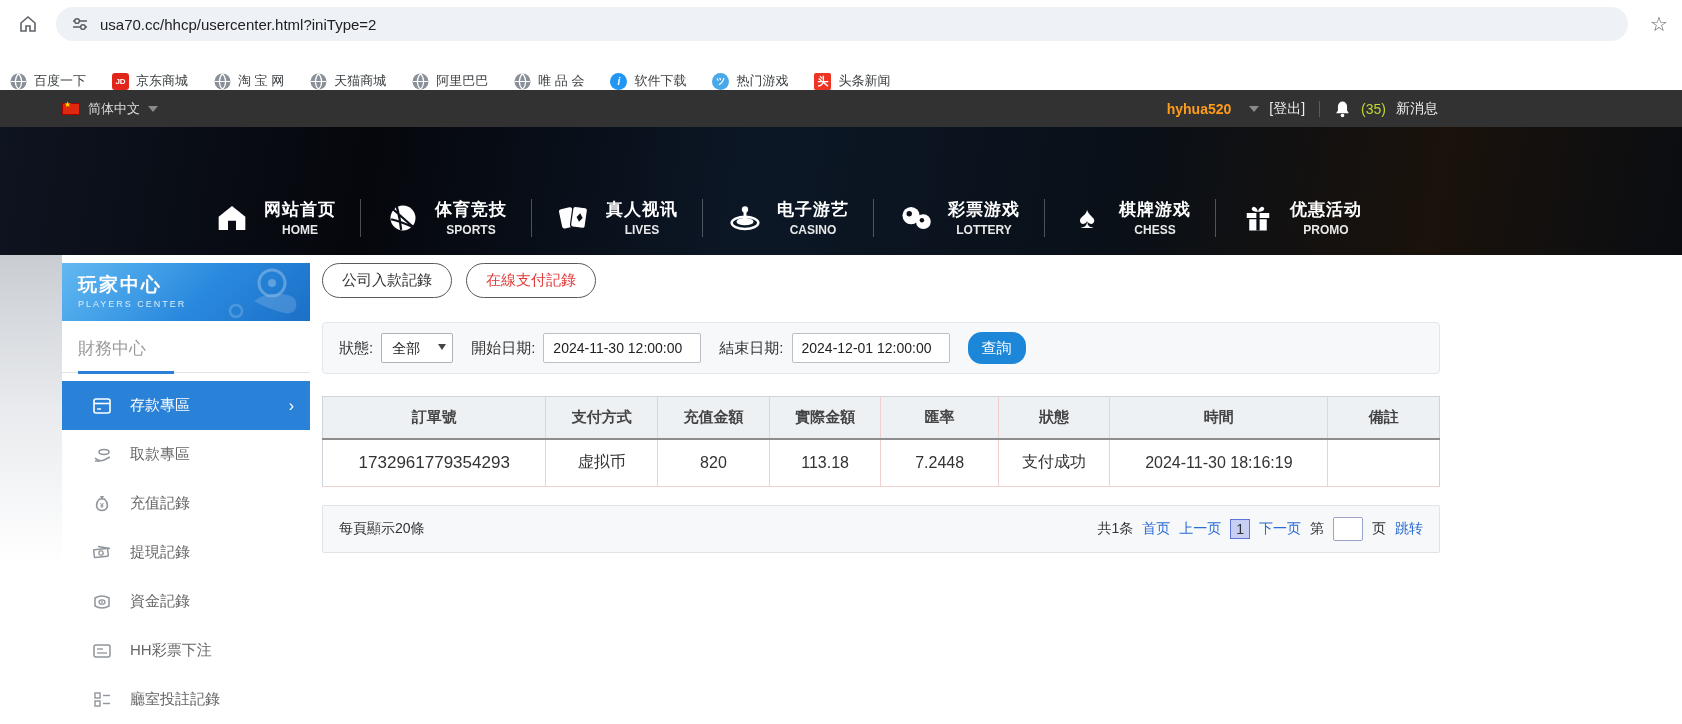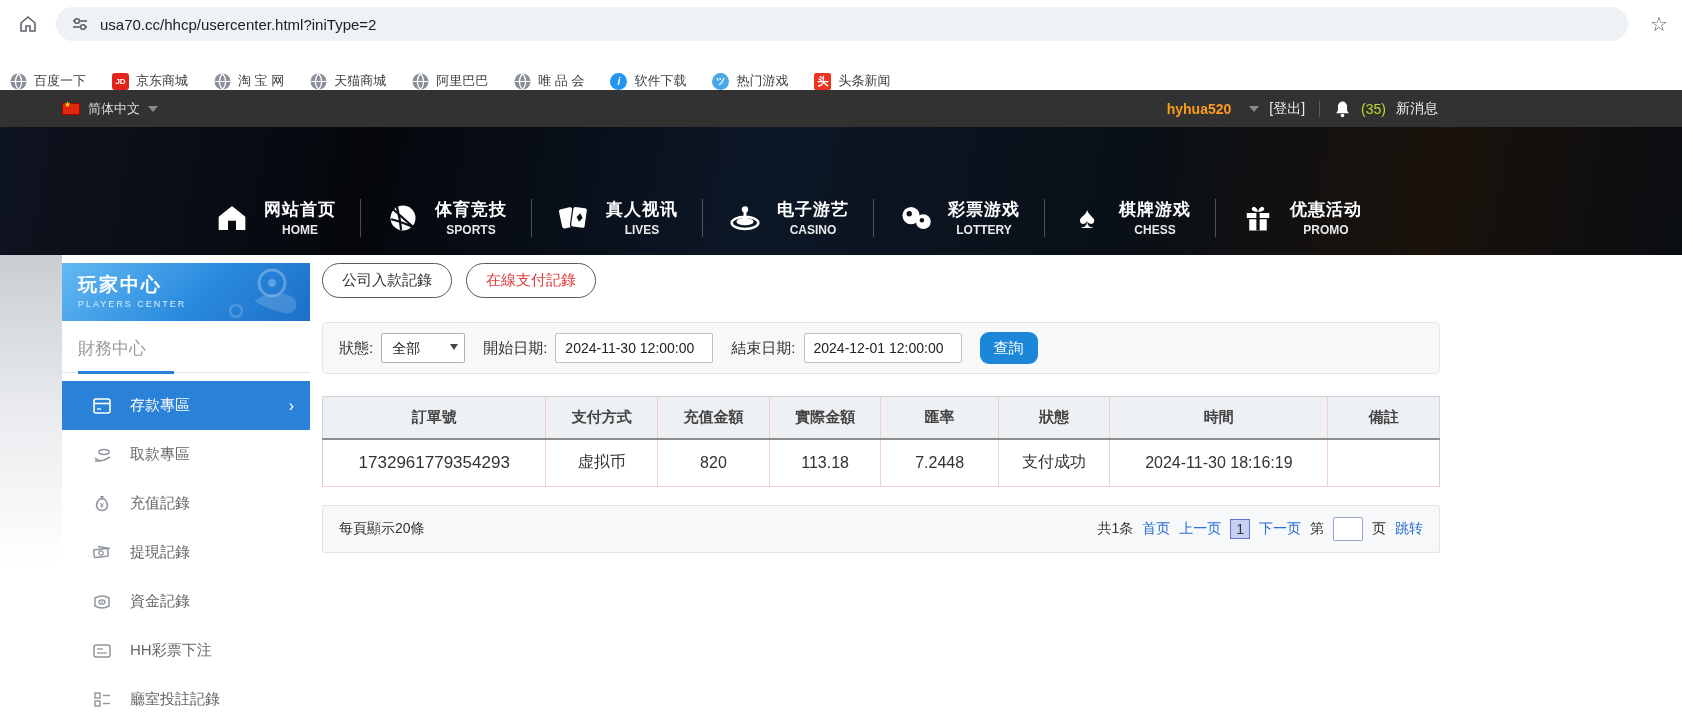--- a/index.html
+++ b/index.html
@@ -73,25 +73,25 @@
 
   
   .main-panel { flex:1; margin:0 242px 0 12px; padding-top:8px; }
   .tabs { display:flex; gap:14px; }
   .tab-pill { border:1px solid #5a5a5a; border-radius:18px; padding:7px 19px; font-size:15px; color:#333; background:#fff; cursor:pointer; }
   .tab-pill.active { color:#e23b3b; border-color:#5a5a5a; }
 
   .filterbar { margin-top:24px; height:52px; background:#f7f8fa; border:1px solid #e4e7ea; border-radius:4px;
     display:flex; align-items:center; padding:0 16px; gap:8px; font-size:15px; color:#333; }
   .sel-wrap { position:relative; margin-right:10px; }
-  .status-select { appearance:none; -webkit-appearance:none; width:84px; height:30px; border:1px solid #adb2b8; border-radius:2px;
+  .status-select { appearance:none; -webkit-appearance:none; width:72px; height:30px; border:1px solid #adb2b8; border-radius:2px;
     background:#fff; font-size:14px; color:#222; padding:0 22px 0 10px; font-family:inherit; }
   .sel-arrow { position:absolute; right:7px; top:11px; width:0; height:0; border-left:4px solid transparent; border-right:4px solid transparent; border-top:6px solid #444; pointer-events:none; }
   .date-input { width:158px; height:30px; border:1px solid #bcc0c5; border-radius:2px; font-size:14px; color:#222; padding:0 9px; margin-right:10px; font-family:inherit; }
-  .search-btn { width:58px; height:32px; background:#1c86d9; color:#fff; border:none; border-radius:9px; font-size:15px; cursor:pointer; font-family:inherit; }
+  .search-btn { width:58px; height:32px; background:#1c86d9; color:#fff; border:none; border-radius:14px; font-size:15px; cursor:pointer; font-family:inherit; }
 
   table.records { width:100%; border-collapse:collapse; margin-top:22px; border:1px solid #cfd4da; }
   table.records th { background:#eef1f4; height:42px; font-size:15px; color:#444; font-weight:bold;
     border-left:1px solid #f0d0cf; border-bottom:2px solid #8d8d8d; }
   table.records th:first-child { border-left:none; }
   table.records td { height:48px; text-align:center; font-size:16px; color:#333;
     border-left:1px solid #f0d0cf; border-bottom:1px solid #f0d0cf; background:#fff; }
   table.records td:first-child { border-left:none; font-size:17px; }
 
   .pager { margin-top:18px; height:48px; background:#f7f8f9; border:1px solid #e3e3e3; border-radius:2px;

